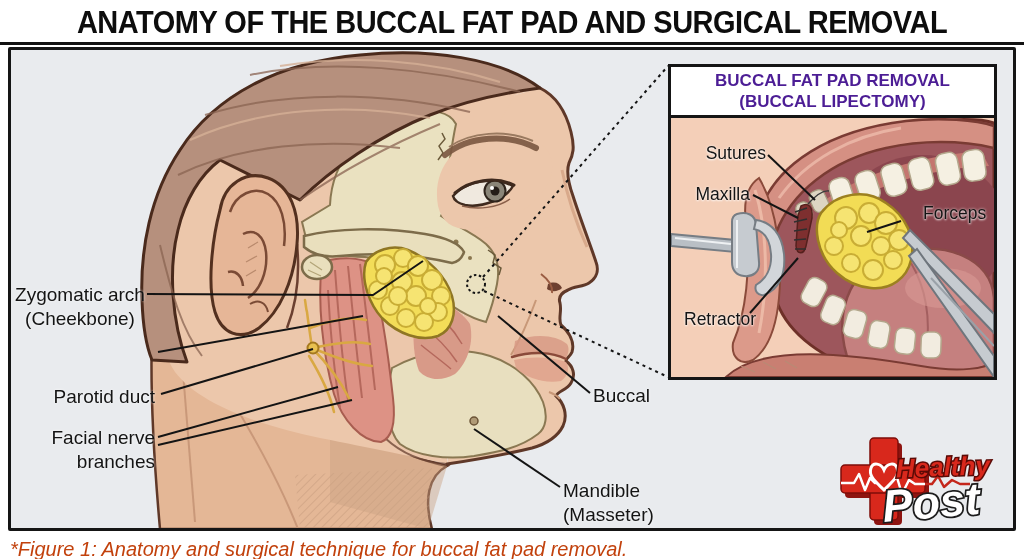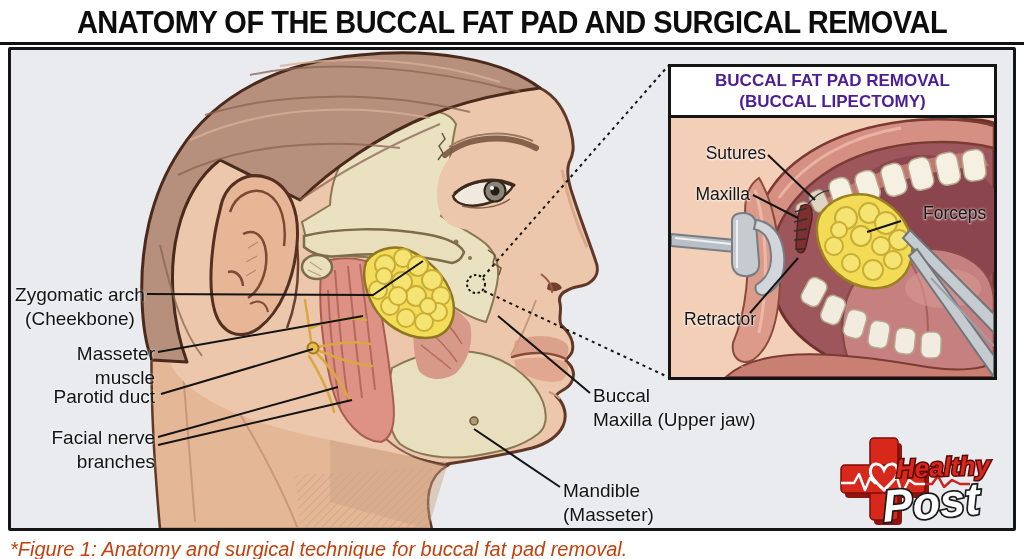--- a/index.html
+++ b/index.html
@@ -187,29 +187,27 @@
         <polyline points="590,393 498,316"></polyline>
         <polyline points="560,487 474,429"></polyline>
       </g>
     </g>
   </svg>
 
   <div class="lbl center" style="left:15px;top:283px;width:130px;">
     <div>Zygomatic arch</div>
     <div>(Cheekbone)</div>
   </div>
-  <div class="lbl right" style="left:18px;top:342px;width:137px;">Masseter muscle</div>
   <div class="lbl right" style="left:18px;top:385px;width:137px;">Parotid duct</div>
   <div class="lbl right" style="left:18px;top:426px;width:137px;">
     <div>Facial nerve</div>
     <div>branches</div>
   </div>
   <div class="lbl" style="left:593px;top:384px;width:230px;">
     <div>Buccal</div>
-    <div>Maxilla (Upper jaw)</div>
   </div>
   <div class="lbl" style="left:563px;top:479px;width:150px;">
     <div>Mandible</div>
     <div>(Masseter)</div>
   </div>
 
   <div class="inset">
     <div class="inset-header">
       <div>BUCCAL FAT PAD REMOVAL</div>
       <div>(BUCCAL LIPECTOMY)</div>

